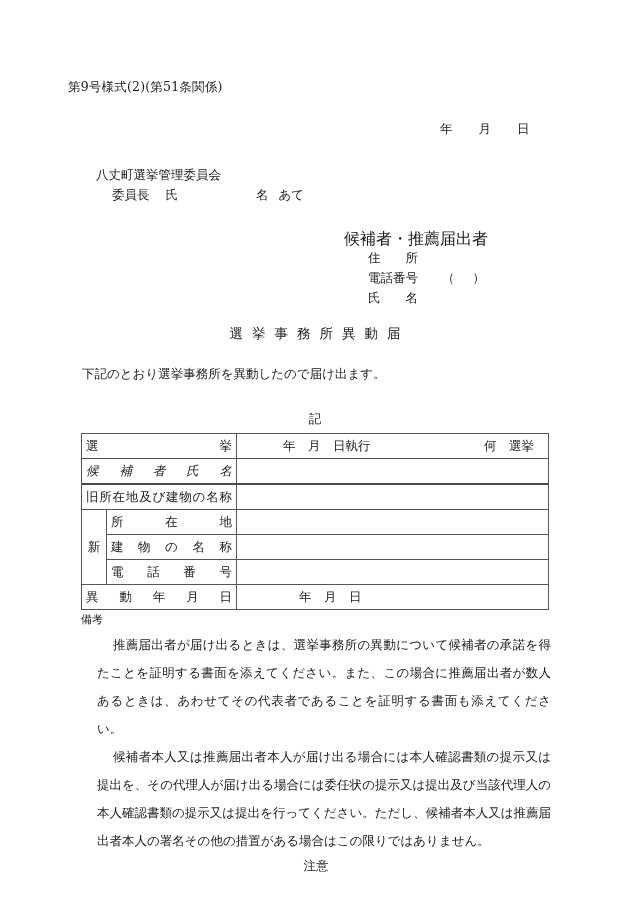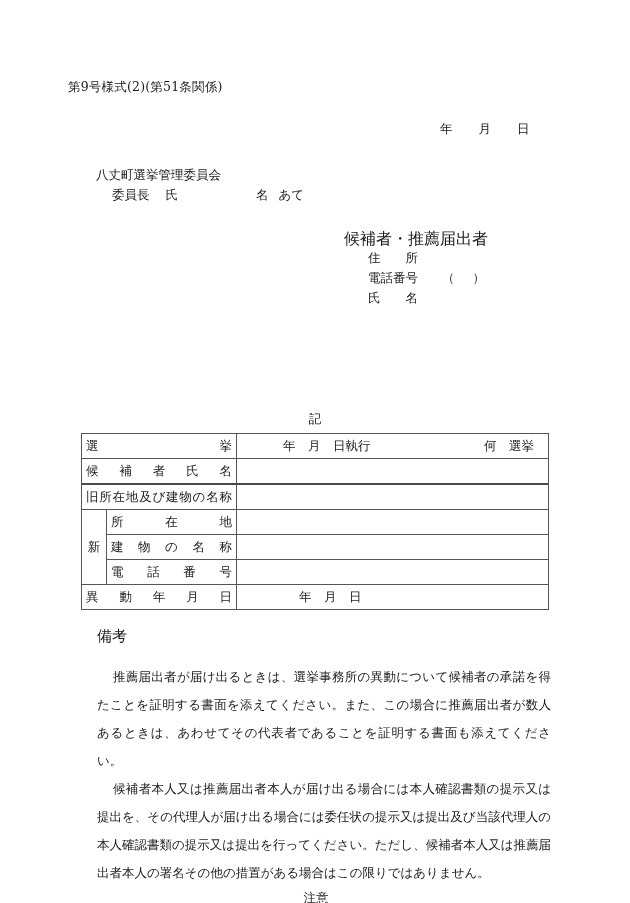--- a/index.html
+++ b/index.html
@@ -142,21 +142,21 @@
     text-align-last: justify;
     letter-spacing: 0;
     padding-left: 6px;
     padding-right: 6px;
   }
   .group-cell {
     text-align: center;
     vertical-align: middle;
   }
   .value-cell { text-align: left; }
-  .heavy-bottom { border-bottom: 2px solid #4a4a4a !important; }
+  .heavy-bottom { border-bottom: 2px solid #4a4a4a !important; font-style: italic; }
 
   .sel-value {
     display: block;
     position: relative;
     height: 100%;
   }
   .sel-value .left-part {
     position: absolute;
     left: 42px;
     top: 50%;
@@ -187,22 +187,22 @@
   
   #notes {
     position: absolute;
     left: 81px;
     top: 609px;
     width: 470px;
     font-size: 12.5px;
     line-height: 22px;
   }
   .notes-heading {
-    margin: 16px;
-    font-size: 15px;
+    margin: 0;
+    font-size: 11px;
     line-height: 22px;
   }
   .notes-para {
     margin: 0;
     padding-left: 16px;
     text-indent: 16px;
     text-align: justify;
     line-height: 28px;
   }
   .notes-heading-2 {
@@ -238,21 +238,23 @@
   <div class="abs" id="applicant-heading">候補者・推薦届出者</div>
 
   <div class="abs" id="applicant-address">住　　所</div>
 
   <div class="abs" id="applicant-phone">
     <span>電話番号</span><span class="paren"><span>（</span><span class="sp"></span><span>）</span></span>
   </div>
 
   <div class="abs" id="applicant-name">氏　　名</div>
 
-
+  <div class="abs" id="doc-title">選挙事務所異動届</div>
+
+  <div class="abs" id="intro-text">下記のとおり選挙事務所を異動したので届け出ます。</div>
 
   <div class="abs" id="ki-marker">記</div>
 
   <table id="main-table">
     <colgroup>
       <col style="width:25px">
       <col style="width:130px">
       <col style="width:312px">
     </colgroup>
     <tbody>

